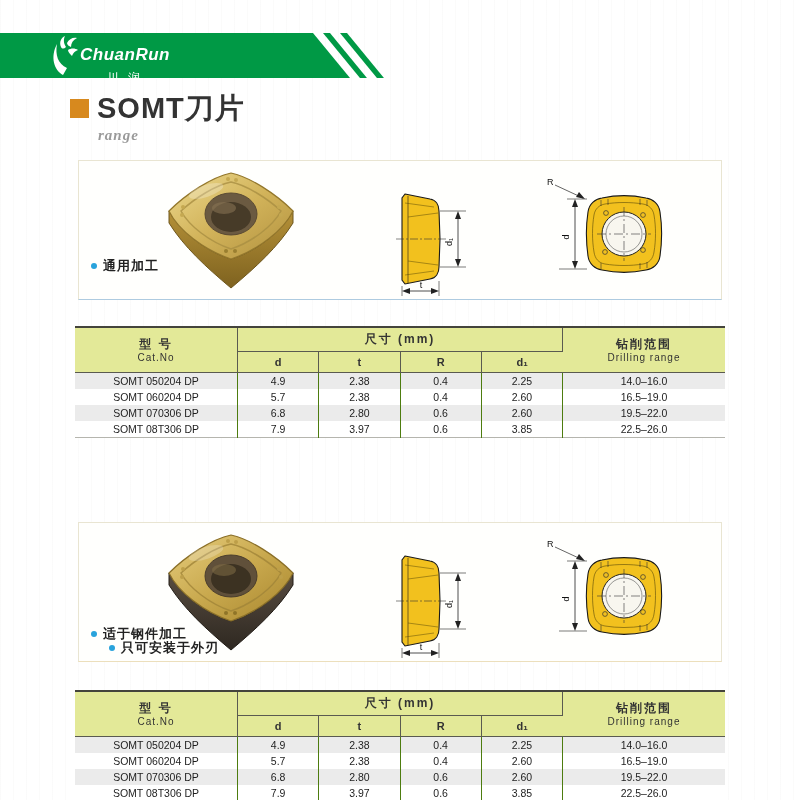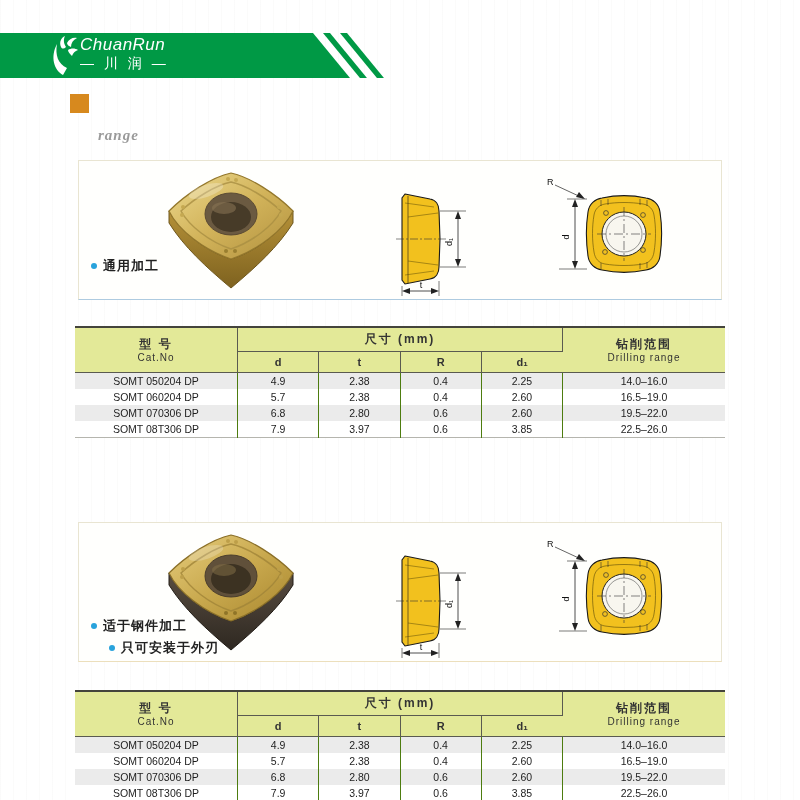--- a/index.html
+++ b/index.html
@@ -25,26 +25,26 @@
   }
   .stripe {
     position:absolute; top:33px; height:45px; width:7px;
     background:#009945; transform:skewX(39.4deg); transform-origin:0 0;
   }
   .stripe.s1 { left:323px; }
   .stripe.s2 { left:340px; }
   .logo { position:absolute; left:50px; top:36px; display:flex; align-items:flex-start; }
   .logo-txt { margin-left:2px; color:#fff; }
   .brand-name {
-    font-size:17px; font-weight:normal; font-style:italic;
-    letter-spacing:0.5px; line-height:1; color:#fff;
+    font-size:17px; font-weight:bold; font-style:italic;
+    letter-spacing:0.5px; line-height:1; margin-top:10px; color:#fff;
   }
   .brand-zh {
-    font-size:14px; color:#fff; letter-spacing:3px; 
-    margin-top:3px; line-height:1;
+    font-size:12px; color:#fff; letter-spacing:3px; text-align:center;
+    margin-top:9px; line-height:1;
   }
 
   
   .title-row { position:absolute; left:70px; top:94px; display:flex; align-items:center; }
   .title-sq { width:19px; height:19px; background:#d7891e; margin-right:8px; }
   .page-title { font-size:29px; font-weight:bold; color:#333; letter-spacing:1px; line-height:1; }
   .page-subtitle {
     position:absolute; left:98px; top:127px;
     font-family:"Liberation Serif", serif;
     font-size:15px; font-style:italic; font-weight:bold; color:#9a9a9a; letter-spacing:1px;
@@ -58,21 +58,21 @@
   }
   .sect1 { top:160px; border-bottom:1px solid #aecbe0; }
   .sect2 { top:522px; border-bottom:1px solid #ecdfbc; }
   .photo { position:absolute; left:85px; top:6px; }
   .side-draw { position:absolute; left:315px; top:22px; }
   .top-draw { position:absolute; left:452px; top:10px; }
   .feat { position:absolute; left:12px; display:flex; align-items:center; }
   .feat .dot { width:6px; height:6px; border-radius:50%; background:#29a3dc; margin-right:6px; flex:none; }
   .feat .txt { font-size:13px; font-weight:bold; color:#222; letter-spacing:1px; line-height:1;text-align:center; }
   .sect1 .f0 { top:98px; }
-  .sect2 .f0 { top:96px; }
+  .sect2 .f0 { top:104px; }
   .sect2 .f1 { top:118px;padding-left:18px; }
 
   
   table.spec {
     position:absolute; left:75px; width:650px;
     border-collapse:collapse; table-layout:fixed;
     border-top:2px solid #44443c;
     border-bottom:1px solid #b5b5ae;
   }
   .spec.t1 { top:326px; }
@@ -115,20 +115,21 @@
       <path d="M18,14 C21,12 25,12 28,14 C25,15 23,17 22,20 C20,18 18,16 18,14 Z" fill="#fff"></path>
     </svg>
     <div class="logo-txt">
       <div class="brand-name">ChuanRun</div>
       <div class="brand-zh">— 川 润 —</div>
     </div>
   </div>
 
   <div class="title-row">
     <div class="title-sq"></div>
+    <div class="page-title">SOMT刀片</div>
   </div>
   <div class="page-subtitle">range</div>
 
   <div class="sect sect1">
     <svg class="photo" width="135" height="128" viewBox="0 0 135 128">
       <defs>
         <linearGradient id="g1top" x1="0" y1="0" x2="1" y2="1">
           <stop offset="0" stop-color="#ecd98e"></stop>
             <stop offset="0.5" stop-color="#d2b35a"></stop>
             <stop offset="1" stop-color="#b1913e"></stop>

